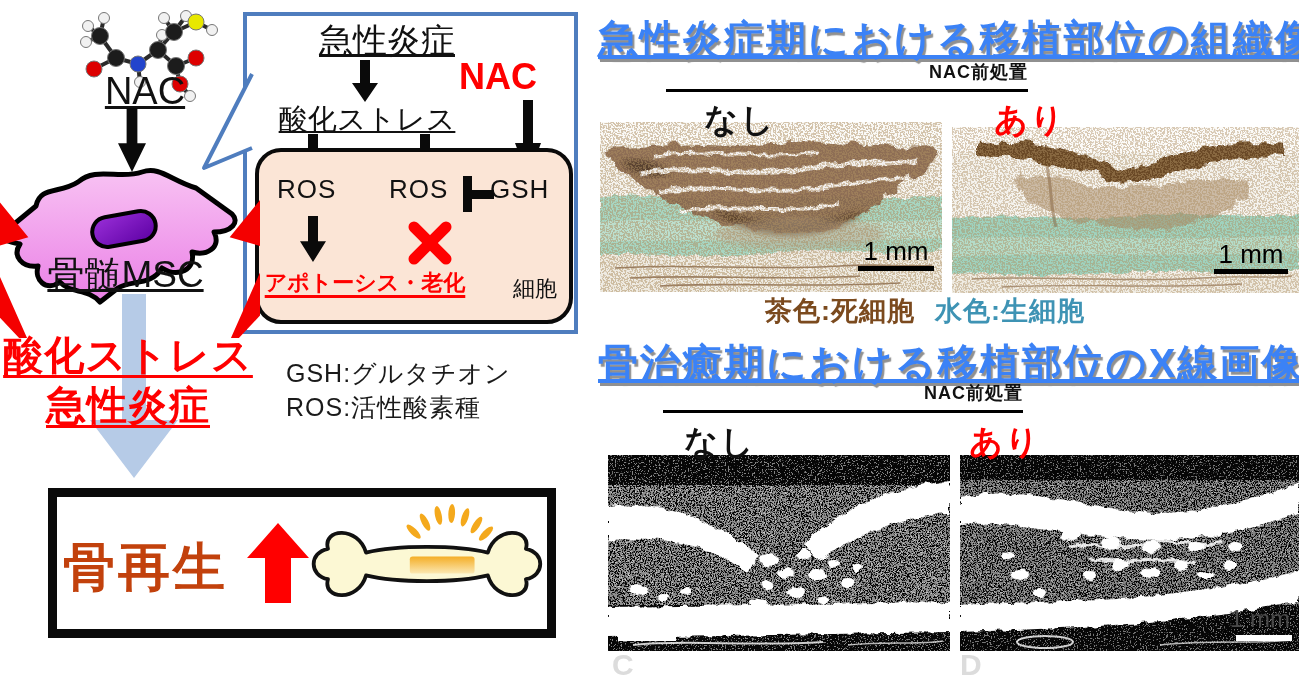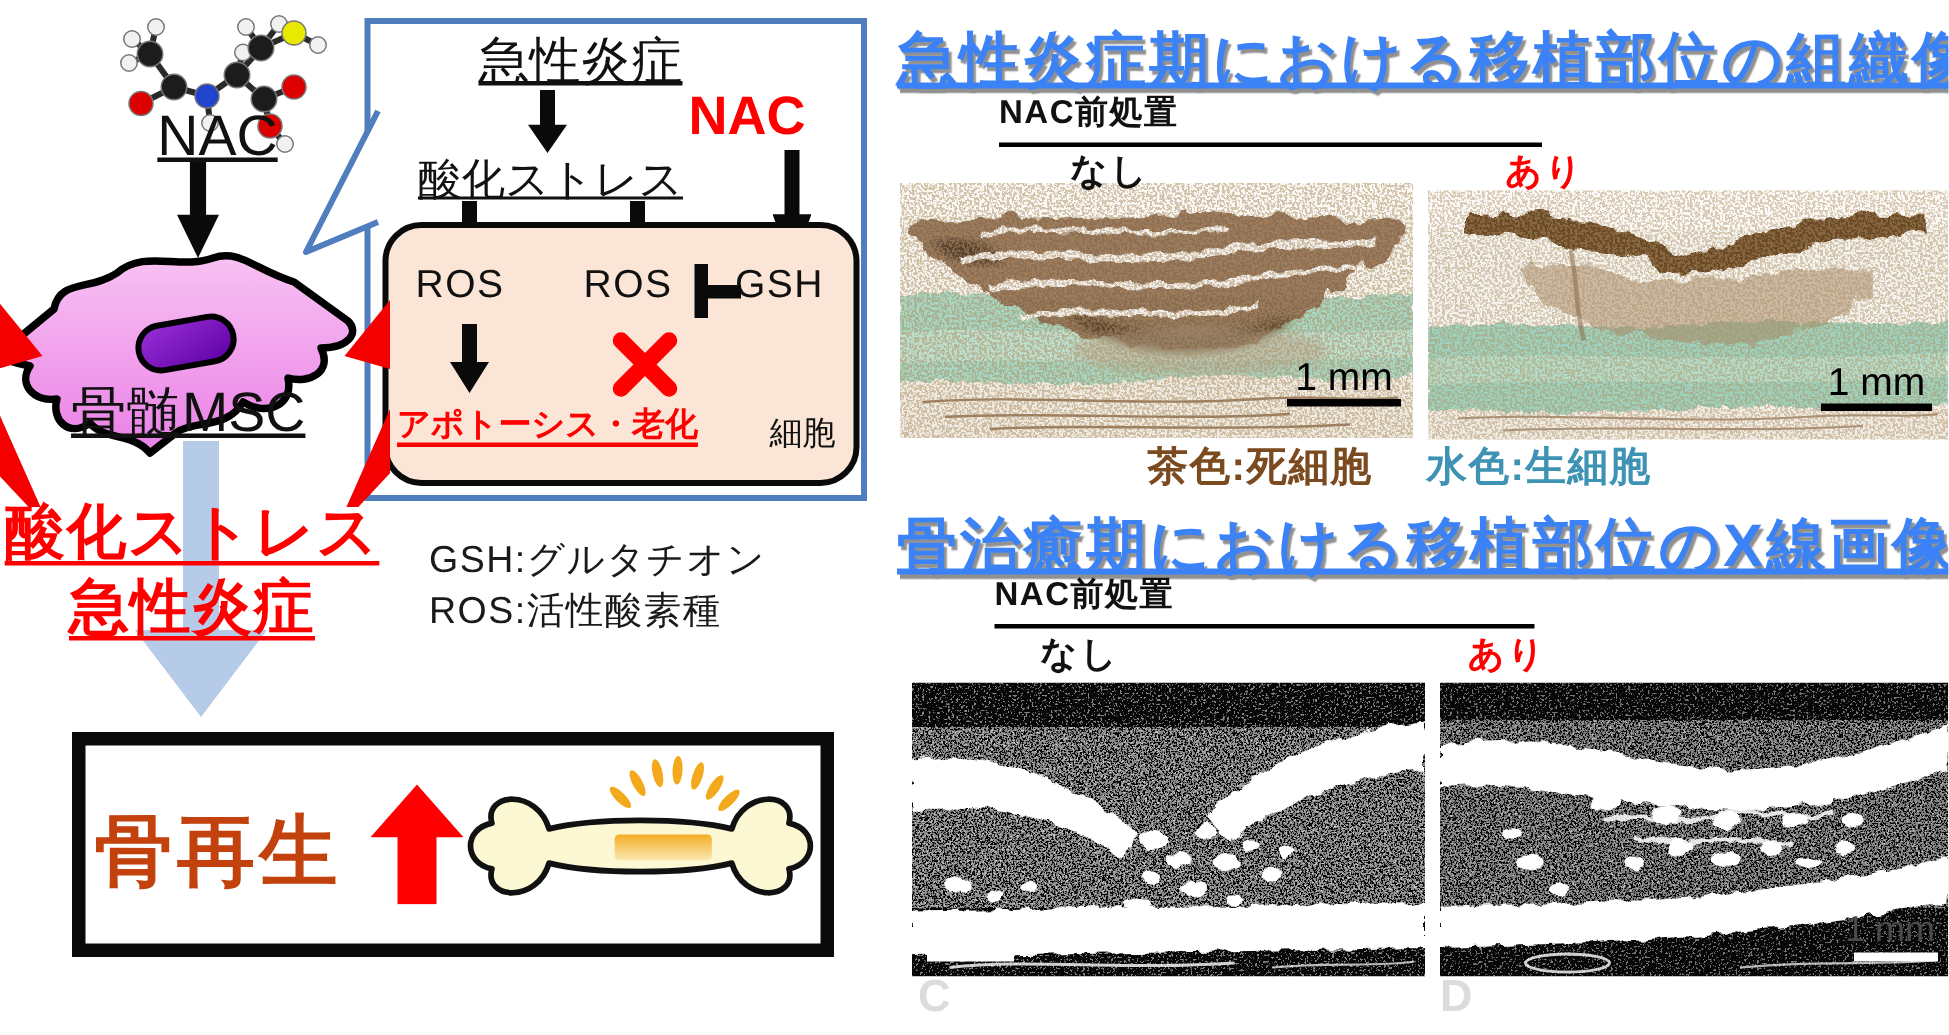--- a/index.html
+++ b/index.html
@@ -4,23 +4,23 @@
 <style>
   html,body{margin:0;padding:0;background:#fff;}
   .stage{position:relative;width:1299px;height:690px;background:#fff;overflow:hidden;
          font-family:"Liberation Sans","DejaVu Sans",sans-serif;color:#111;}
   .abs{position:absolute;}
   .ctr{text-align:center;text-decoration:underline;}
   .red{color:#FF0000;}
   .b{font-weight:bold;}
   .title{font-size:40px;font-weight:bold;letter-spacing:2px;color:#3b82f6;
          text-shadow:2px 3px 1px #909090;white-space:nowrap;}
-  .subhead{font-size:22px;font-weight:bold;border-bottom:3px solid #000;
-           text-align:left;padding-bottom:5px;letter-spacing:1px;}
-  .collabel{font-size:24px;font-weight:bold;text-align:center;letter-spacing:2px;}
+  .subhead{font-size:18px;font-weight:bold;border-bottom:3px solid #000;
+           text-align:right;padding-bottom:5px;letter-spacing:1px;}
+  .collabel{font-size:33px;font-weight:bold;text-align:center;letter-spacing:2px;}
   .caption{font-size:27px;font-weight:bold;letter-spacing:1px;white-space:nowrap;}
   .brown-text{color:#7B4A1E;}
   .cyan-text{color:#3E93B4;}
   .callout{border:4px solid #4F7DBE;background:#fff;}
   .peachbox{border:4px solid #0a0a0a;border-radius:26px;background:#FBE5D6;}
   .flowtext{font-size:29px;letter-spacing:0;}
   .rosgsh{font-size:26px;letter-spacing:1px;}
   .outcome{font-size:22px;font-weight:bold;color:#FF0000;text-align:center;
            text-decoration:underline;text-decoration-thickness:3px;text-underline-offset:5px;}
   .legend{font-size:25px;line-height:34px;color:#1a1a1a;letter-spacing:1px;}
@@ -281,21 +281,21 @@
     <path d="M95,40 C100,60 98,80 104,100" stroke="#7a5636" stroke-width="3" fill="none" opacity="0.5"></path>
     <g stroke="#7a5636" stroke-width="1.4" fill="none" opacity="0.6">
       <path d="M20,152 C90,148 170,156 250,151 C290,148 320,152 340,149"></path>
       <path d="M50,160 C120,156 200,162 290,157"></path>
     </g>
     <rect width="347" height="166" filter="url(#fSpBrown)" opacity="0.45"></rect>
     <text x="299" y="136" text-anchor="middle" font-size="26" fill="#000">1 mm</text>
     <rect x="262" y="142" width="74" height="5" fill="#000"></rect>
   </svg>
 
-  <div class="abs" style="left:765px;top:293px;display:flex;gap:36px">
+  <div class="abs" style="left:765px;top:293px;display:flex;gap:20px">
     <span class="caption brown-text">茶色:死細胞</span>
     <span class="caption cyan-text">水色:生細胞</span>
   </div>
 
   <div class="abs title ctr" style="left:598px;top:336px;width:701px">骨治癒期における移植部位のX線画像</div>
 
   <div class="abs subhead" style="left:663px;top:381px;width:360px">NAC前処置</div>
 
   <div class="abs collabel" style="left:670px;top:420px;width:100px;z-index:3">なし</div>
   <div class="abs collabel red" style="left:953px;top:420px;width:104px;z-index:3">あり</div>

